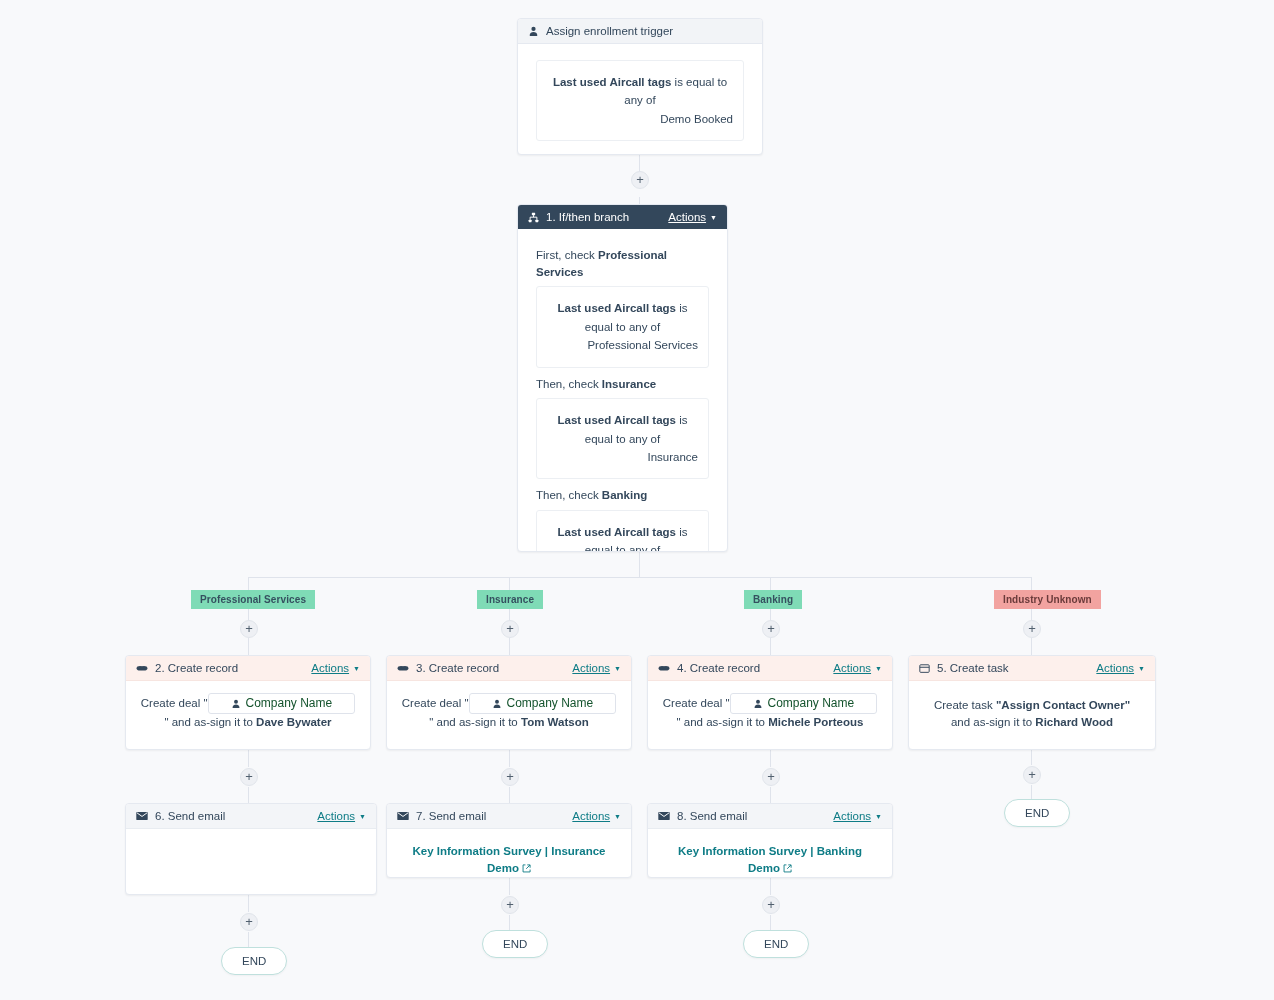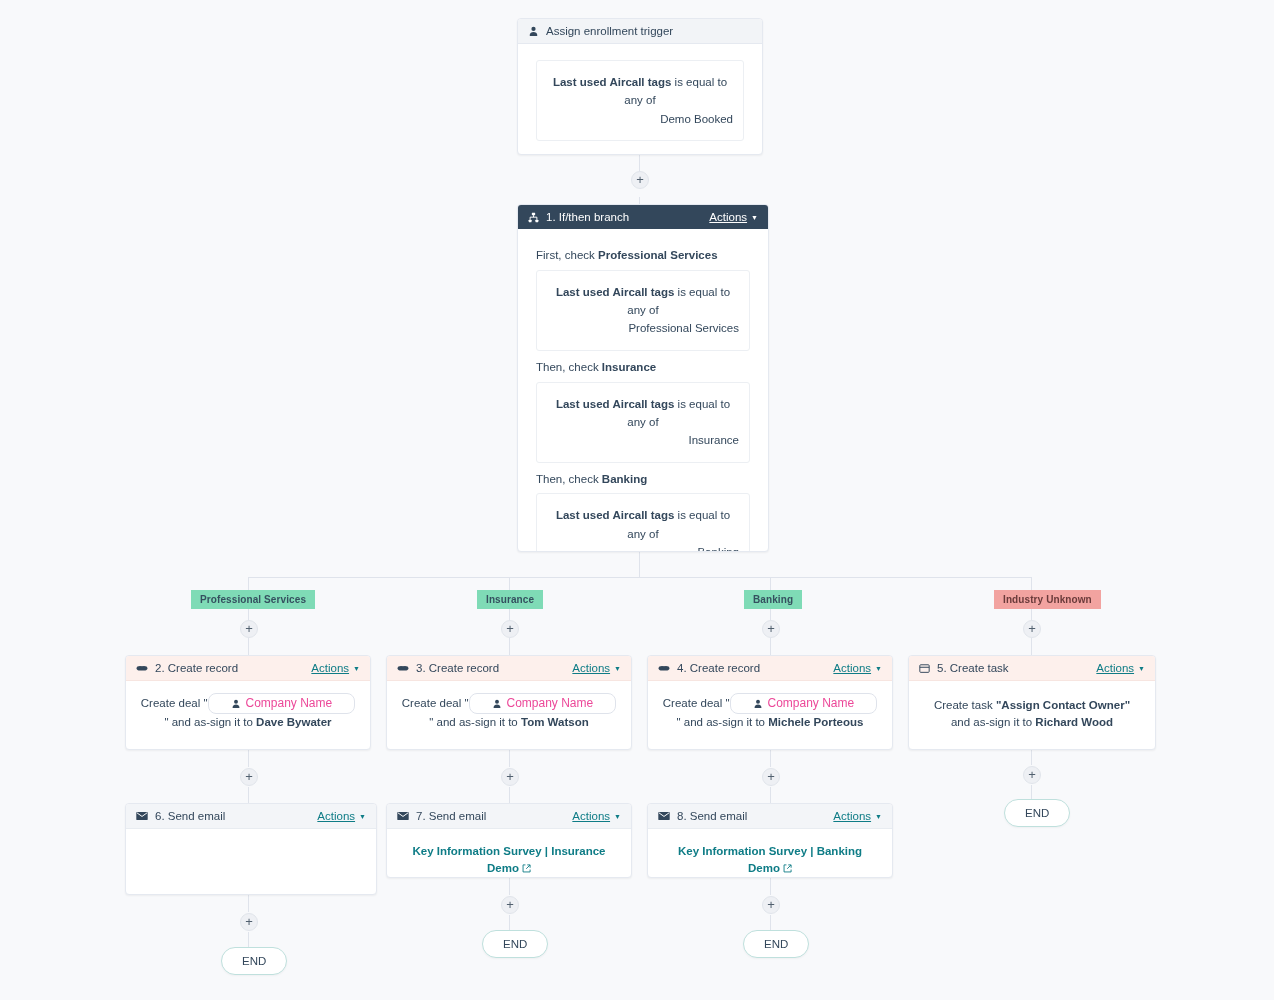--- a/index.html
+++ b/index.html
@@ -85,25 +85,25 @@
   .branch .card-body { padding:10px 18px 14px; text-align:left; }
   .check-label { font-size:11.5px; margin:8px 0 6px; color:#33475b; }
   .check-label b { font-weight:700; }
 
   
   .pinkhead .card-head { background:#fdf0ec; border-bottom:1px solid #f7e5e0; }
   .grayhead .card-head { background:#f3f5f8; border-bottom:1px solid #e8ecf1; }
 
   .token {
     display:inline-flex; align-items:center; gap:5px;
-    border:1px solid #dfe3eb; border-radius:8px;
+    border:1px solid #dfe3eb; border-radius:3px;
     background:#ffffff;
     padding:1px 22px;
     font-size:12px;
-    color:#ec4899;
+    color:#14532d;
     vertical-align:middle;
     white-space:nowrap;
   }
   .token svg { display:block; }
   .bold { font-weight:700; }
   .email-link { color:#0e7c86; font-weight:600; text-decoration:none; cursor:pointer; }
   .email-link .ext { margin-left:3px; display:inline-block; vertical-align:-1px; }
 
   
   .chip {
@@ -205,21 +205,21 @@
     </div>
     <div class="card-body">
       <div class="cond-box">
         <span class="bold">Last used Aircall tags</span>
         <span>is equal to any of</span>
         <span class="cond-val">Demo Booked</span>
       </div>
     </div>
   </div>
 
-  <div class="card branch" style="left:517px; top:204px; width:252px; height:348px;">
+  <div class="card branch" style="left:517px; top:204px; width:211px; height:348px;">
     <div class="card-head">
       <div class="head-left">
         <span class="head-icon">
           <svg width="11" height="11" viewBox="0 0 16 16" fill="none" stroke="#ffffff" stroke-width="1.4">
             <rect x="5.6" y="1" width="4.8" height="3.6" rx="0.6" fill="#ffffff" stroke="none"></rect>
             <rect x="1" y="11.3" width="4.2" height="3.5" rx="0.6" fill="#ffffff" stroke="none"></rect>
             <rect x="10.8" y="11.3" width="4.2" height="3.5" rx="0.6" fill="#ffffff" stroke="none"></rect>
             <path d="M8 4.6v2.9M3.1 11.3V7.5h9.8v3.8" stroke="#ffffff"></path>
           </svg>
         </span>

